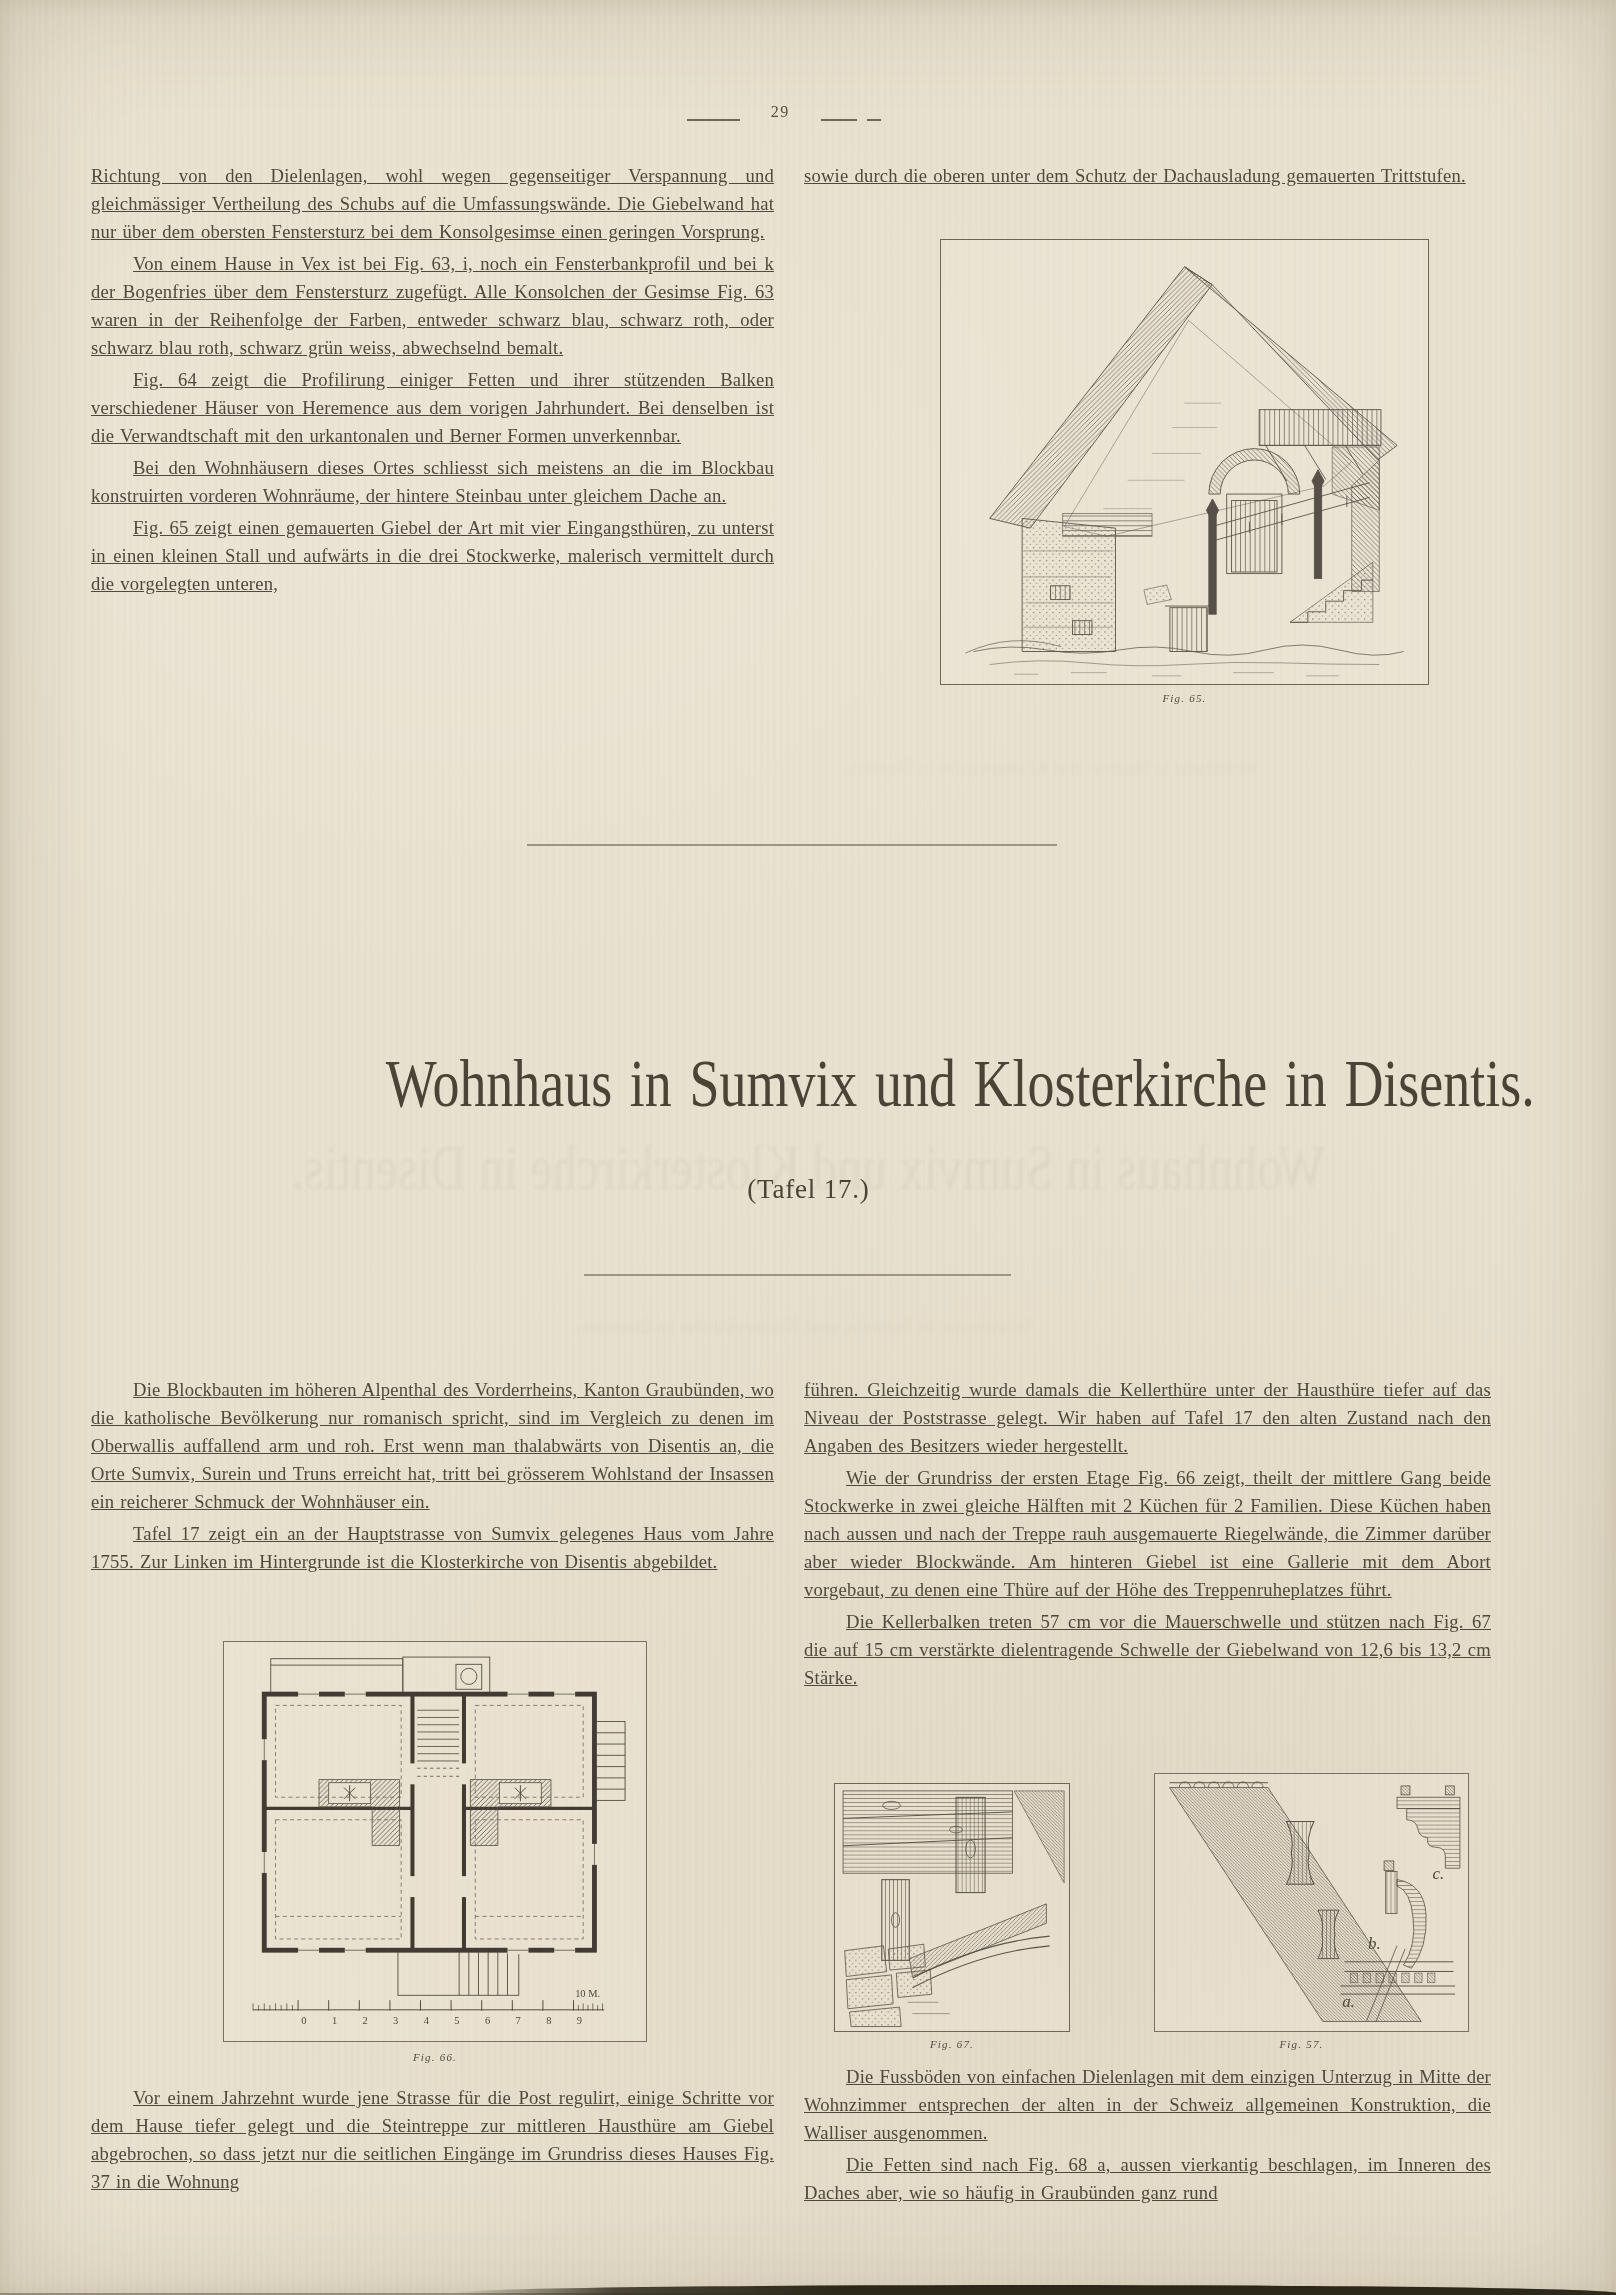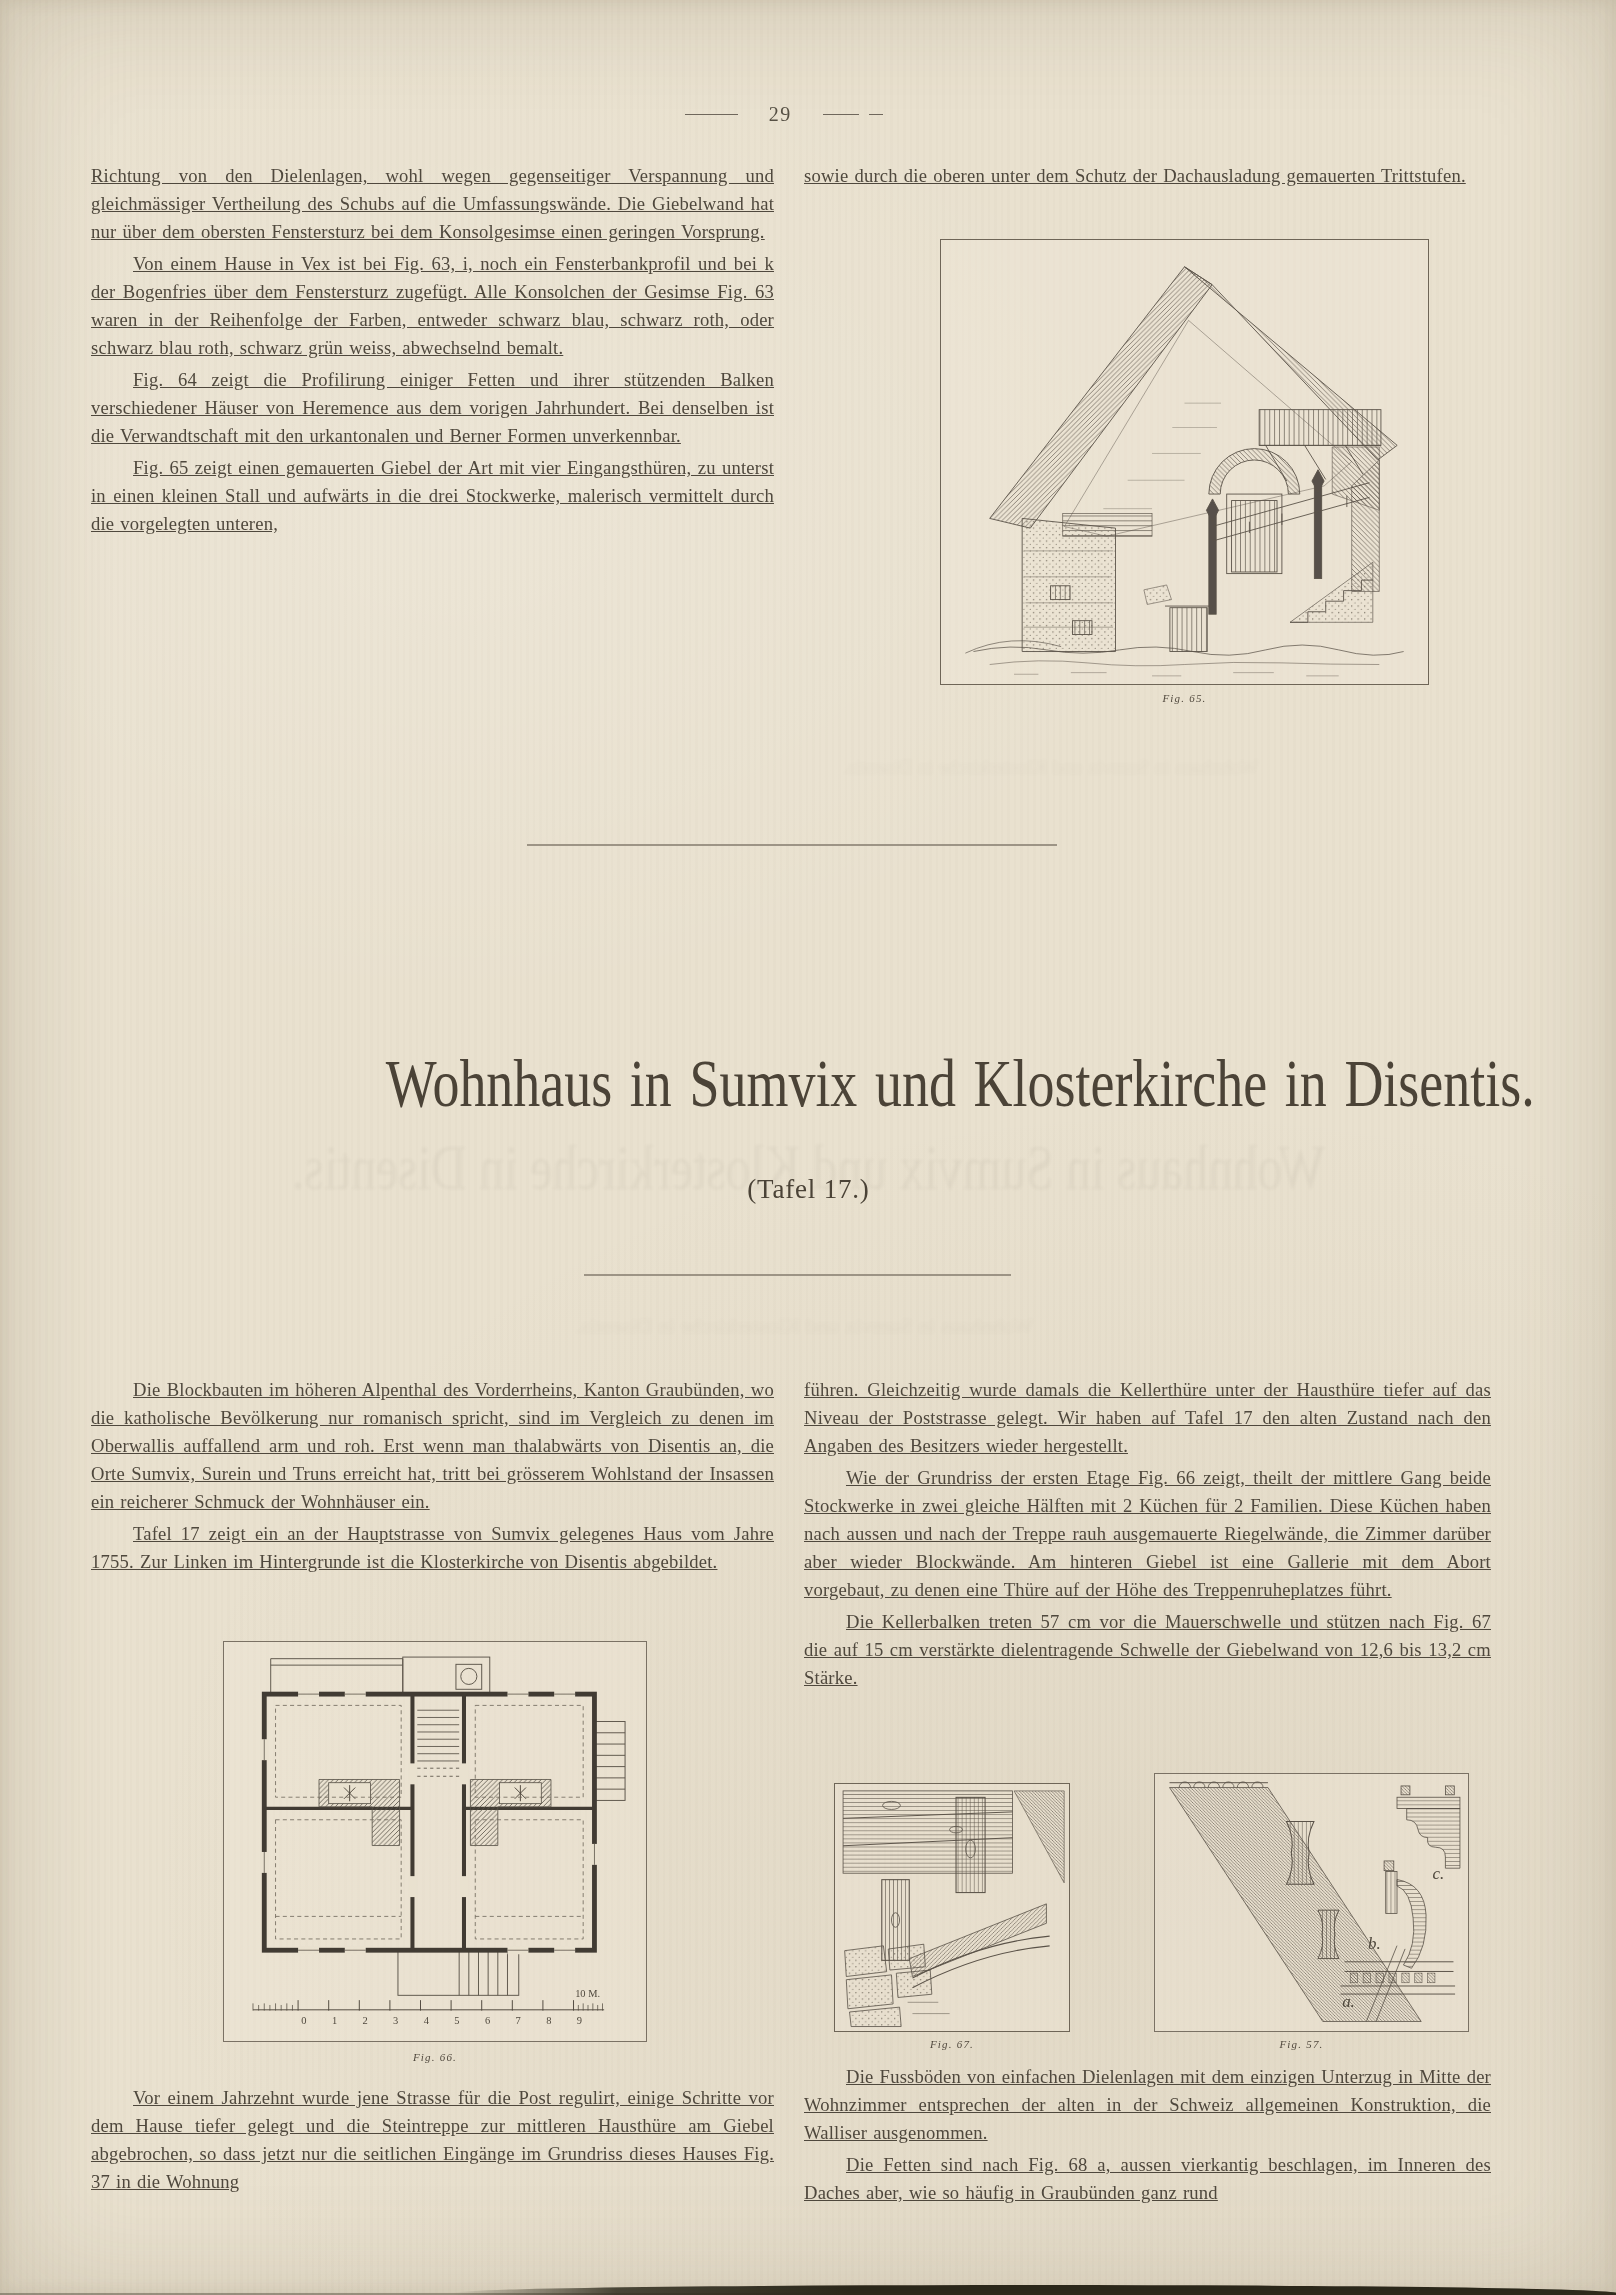--- a/index.html
+++ b/index.html
@@ -9,22 +9,22 @@
     background-image:
       radial-gradient(1051px 727px at 28% 22%, rgba(255,255,255,.15), transparent 70%),
       radial-gradient(1374px 1051px at 72% 82%, rgba(120,100,70,.07), transparent 75%),
       repeating-linear-gradient(90deg, rgba(120,105,80,.022) 0 2.4px, transparent 2.4px 6.5px);
     font-family:"Liberation Serif", serif; color:#4f483d;
   }
   .page::after{content:""; position:absolute; inset:0; pointer-events:none;
     box-shadow:inset 0 0 113px rgba(95,80,52,.20), inset 0 0 18px rgba(95,80,52,.12);}
   .abs{position:absolute;}
   
-  .pagenum{top:103px; left:0; width:1568px; display:flex; align-items:center; justify-content:center; gap:31px;
-    font-size:20px; letter-spacing:1.6px; color:#565044;}
+  .pagenum{top:103px; left:0; width:1568px; display:flex; align-items:flex-end; justify-content:center; gap:31px;
+    font-size:16px; letter-spacing:1.6px; color:#565044;}
   .dash{height:1.6px; background:#6f675c; display:inline-block;}
   
   .col{text-align:justify;text-decoration:underline;}
   .para{margin:0 0 4px 0; font-size:18.6px; line-height:28px; color:#4f483d; letter-spacing:0.2px; word-spacing:1.2px;}
   .para.indent{text-indent:42px;}
   
   .figframe{border:1.2px solid #6e6557; box-sizing:border-box; background:rgba(240,233,219,.35);}
   .figframe.thin{border-width:0.8px; border-color:#7a7164;}
   .caption{font-style:italic; font-size:11px; letter-spacing:1.2px; text-align:center; color:#51493e;}
   .rule{height:1.6px; background:#8a8173; opacity:.8;}
@@ -56,20 +56,21 @@
     <span class="dash" style="width:36px"></span>
     <span class="dash" style="width:14.5px; margin-left:-21px"></span>
   </div>
 
   <div class="abs ghost g3">Wohnhaus in Sumvix und Klosterkirche in Disentis.</div>
 
   <div class="abs col" style="left:91px; top:162px; width:683px;">
     <p class="para">Richtung von den Dielenlagen, wohl wegen gegenseitiger Verspannung und gleichmässiger Vertheilung des Schubs auf die Umfassungswände. Die Giebelwand hat nur über dem obersten Fenstersturz bei dem Konsolgesimse einen geringen Vorsprung.</p>
     <p class="para indent">Von einem Hause in Vex ist bei Fig. 63, i, noch ein Fensterbankprofil und bei k der Bogenfries über dem Fenstersturz zugefügt. Alle Konsolchen der Gesimse Fig. 63 waren in der Reihenfolge der Farben, entweder schwarz blau, schwarz roth, oder schwarz blau roth, schwarz grün weiss, abwechselnd bemalt.</p>
     <p class="para indent">Fig. 64 zeigt die Profilirung einiger Fetten und ihrer stützenden Balken verschiedener Häuser von Heremence aus dem vorigen Jahrhundert. Bei denselben ist die Verwandtschaft mit den urkantonalen und Berner Formen unverkennbar.</p>
+    <p class="para indent">Bei den Wohnhäusern dieses Ortes schliesst sich meistens an die im Blockbau konstruirten vorderen Wohnräume, der hintere Steinbau unter gleichem Dache an.</p>
     <p class="para indent">Fig. 65 zeigt einen gemauerten Giebel der Art mit vier Eingangsthüren, zu unterst in einen kleinen Stall und aufwärts in die drei Stockwerke, malerisch vermittelt durch die vorgelegten unteren,</p>
   </div>
 
   <div class="abs col" style="left:804px; top:162px; width:687px;">
     <p class="para">sowie durch die oberen unter dem Schutz der Dachausladung gemauerten Trittstufen.</p>
   </div>
 
   <div class="abs figframe" style="left:940px; top:239px; width:489px; height:446px;">
     <svg width="100%" height="100%" viewBox="0 0 600 545">
       <defs>

